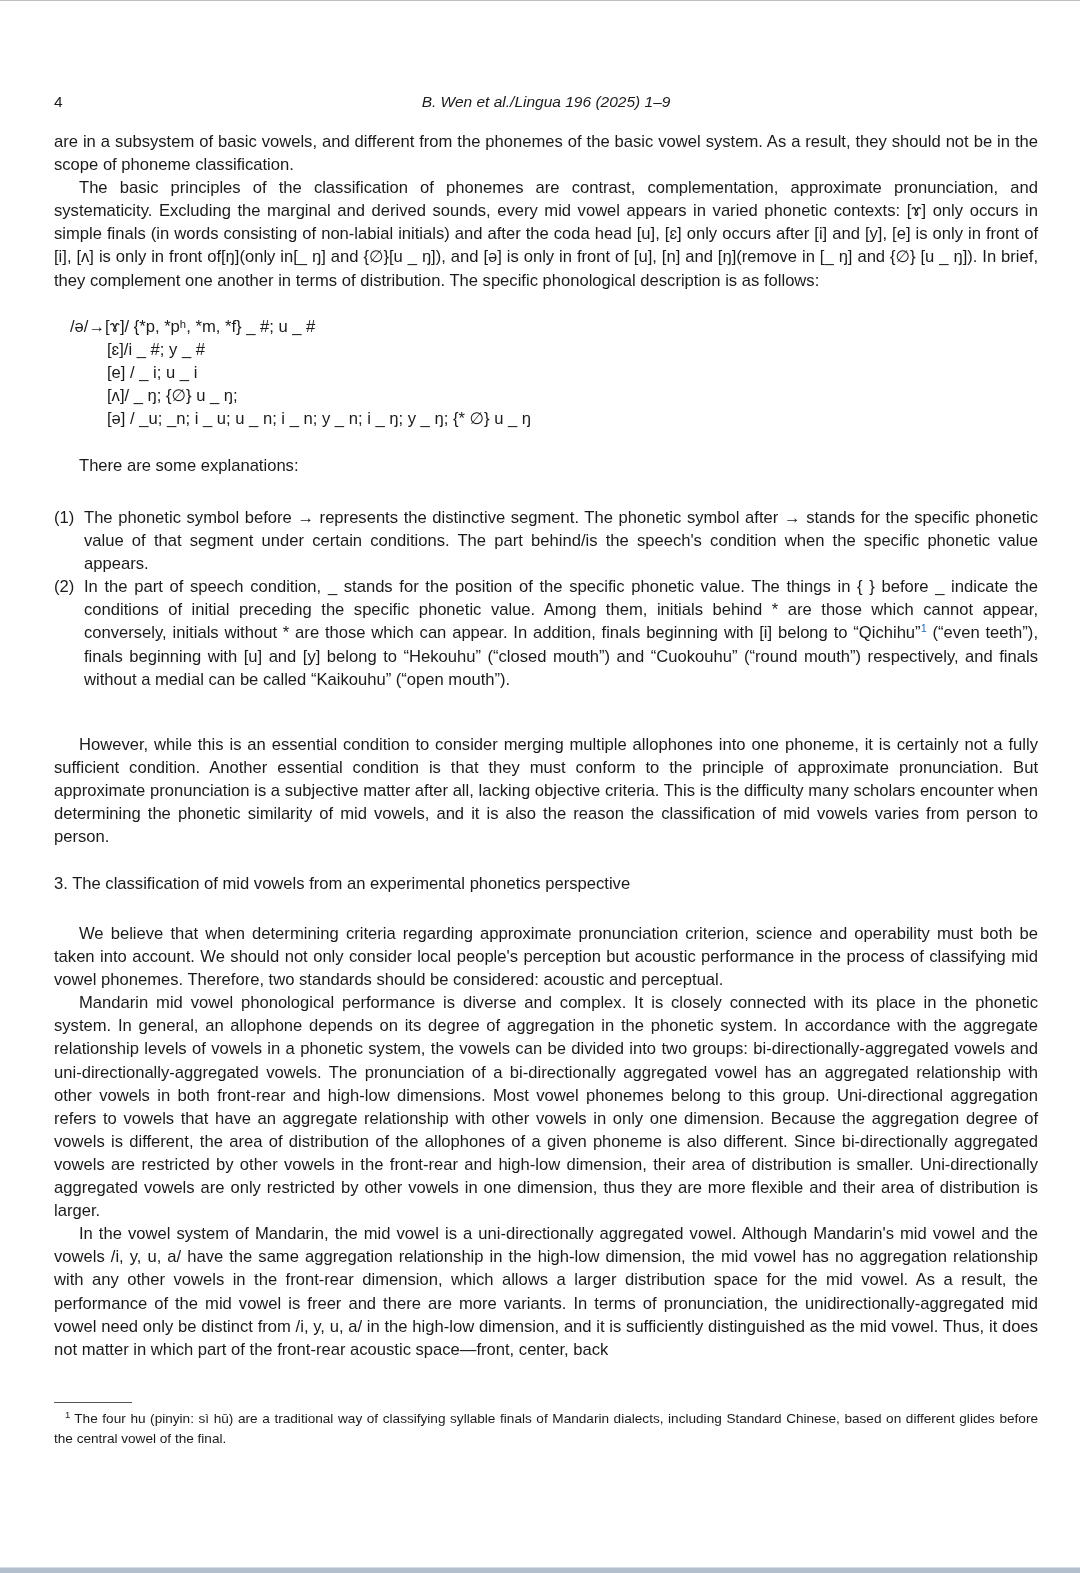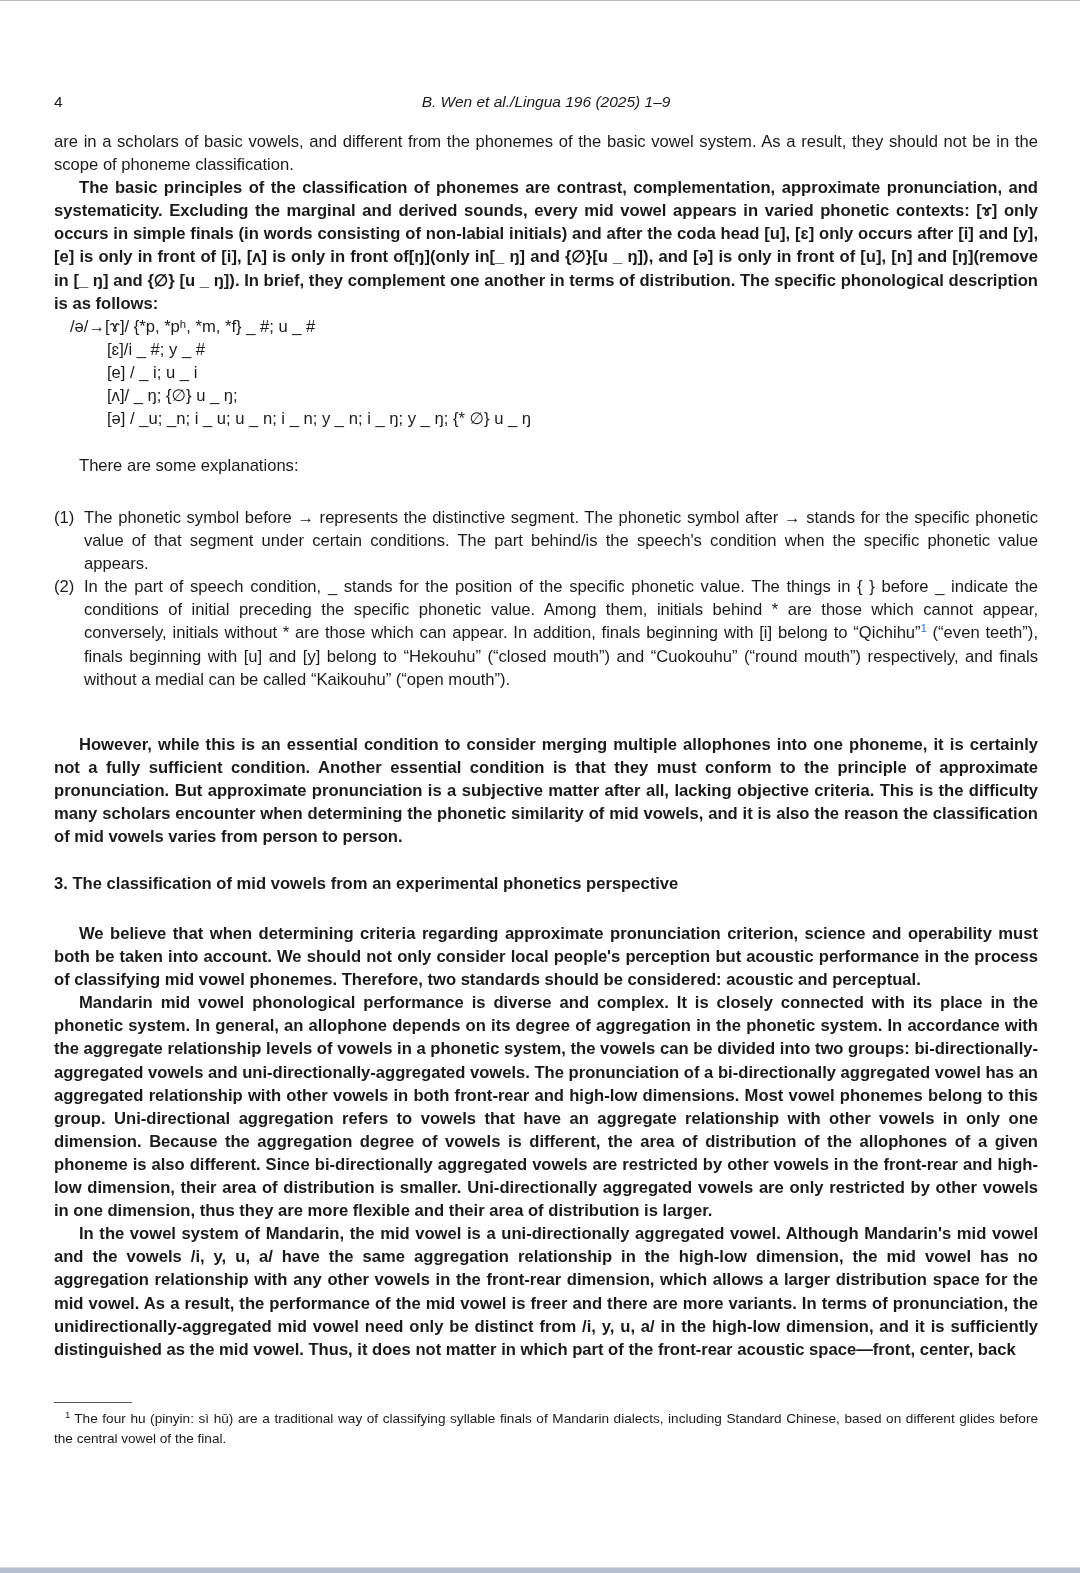--- a/index.html
+++ b/index.html
@@ -8,52 +8,52 @@
     font-family: "Liberation Sans", sans-serif; color: #1a1a1a;
   }
   .top-rule { position: absolute; left: 0; top: 0; width: 1080px; height: 1px; background: #bdbdbd; }
   .bottom-rule { position: absolute; left: 0; bottom: 0; width: 1080px; height: 5px; background: #b3bfcc; border-top: 1px solid #d6dde5; }
   .page { position: absolute; left: 54px; top: 0; width: 984px; }
   .running-head { position: absolute; top: 93px; left: 0; width: 984px; height: 20px; font-size: 15.5px; }
   .page-num { position: absolute; left: 0; top: 0; }
   .journal-ref { position: absolute; left: 0; right: 0; text-align: center; font-style: italic; }
   .body-text { font-size: 16.6px; line-height: 23.1px; text-align: justify; }
   p { margin: 0; }
-  .indent { text-indent: 25px; font-weight: bold; }
+  .indent { text-indent: 25px; }
   .block-1 { position: absolute; top: 130px; left: 0; width: 984px; }
   .rules { position: absolute; top: 315px; left: 0; width: 984px; font-size: 16.6px; line-height: 23.1px; margin-left: 16px; }
   .rule-first { padding-left: 0; }
   .rule-sub { padding-left: 37px; }
   .expl-intro { position: absolute; top: 456px; left: 25px; font-size: 16.6px; text-align: right; }
   .expl-list { position: absolute; top: 506px; left: 0; width: 984px; font-size: 16.6px; line-height: 23.1px; }
   .expl-item { display: flex; text-align: justify; }
   .expl-num { width: 30px; flex: 0 0 30px; }
   .expl-body { flex: 1; }
   sup.fnref { color: #2a6db0; font-size: 11px; vertical-align: 6px; line-height: 0; }
   .block-2 { position: absolute; top: 733px; left: 0; width: 984px; }
-  .section-heading { position: absolute; top: 874px; left: 0; font-size: 16.6px; font-weight: bold; }
+  .section-heading { position: absolute; top: 874px; left: 0; font-size: 16.6px; font-weight: normal; }
   .block-3 { position: absolute; top: 922px; left: 0; width: 984px; }
   .fn-rule { position: absolute; top: 1402px; left: 0; width: 78px; height: 1px; background: #555; }
   .footnote { position: absolute; top: 1409px; left: 0; width: 984px; font-size: 13.6px; line-height: 20px; text-align: justify; }
   .footnote sup { font-size: 9.5px; vertical-align: 5px; line-height: 0; margin-left: 11px; margin-right: 4px; }
 </style>
 </head>
 <body>
 
 <div class="top-rule"></div>
 
 <div class="page">
 
   <div class="running-head">
     <span class="page-num">4</span>
     <span class="journal-ref">B. Wen et al./Lingua 196 (2025) 1–9</span>
   </div>
 
   <div class="block-1 body-text">
-    <p>are in a scholars of basic vowels, and different from the phonemes of the basic vowel system. As a result, they should not be in the scope of phoneme classification.</p>
+    <p>are in a subsystem of basic vowels, and different from the phonemes of the basic vowel system. As a result, they should not be in the scope of phoneme classification.</p>
     <p class="indent">The basic principles of the classification of phonemes are contrast, complementation, approximate pronunciation, and systematicity. Excluding the marginal and derived sounds, every mid vowel appears in varied phonetic contexts: [ɤ] only occurs in simple finals (in words consisting of non-labial initials) and after the coda head [u], [ɛ] only occurs after [i] and [y], [e] is only in front of [i], [ʌ] is only in front of[ŋ](only in[_ ŋ] and {∅}[u _ ŋ]), and [ə] is only in front of [u], [n] and [ŋ](remove in [_ ŋ] and {∅} [u _ ŋ]). In brief, they complement one another in terms of distribution. The specific phonological description is as follows:</p>
   </div>
 
   <div class="rules">
     <div class="rule-first">/ə/→[ɤ]/ {*p, *pʰ, *m, *f} _ #; u _ #</div>
     <div class="rule-sub">[ɛ]/i _ #; y _ #</div>
     <div class="rule-sub">[e] / _ i; u _ i</div>
     <div class="rule-sub">[ʌ]/ _ ŋ; {∅} u _ ŋ;</div>
     <div class="rule-sub">[ə] / _u; _n; i _ u; u _ n; i _ n; y _ n; i _ ŋ; y _ ŋ; {* ∅} u _ ŋ</div>
   </div>

